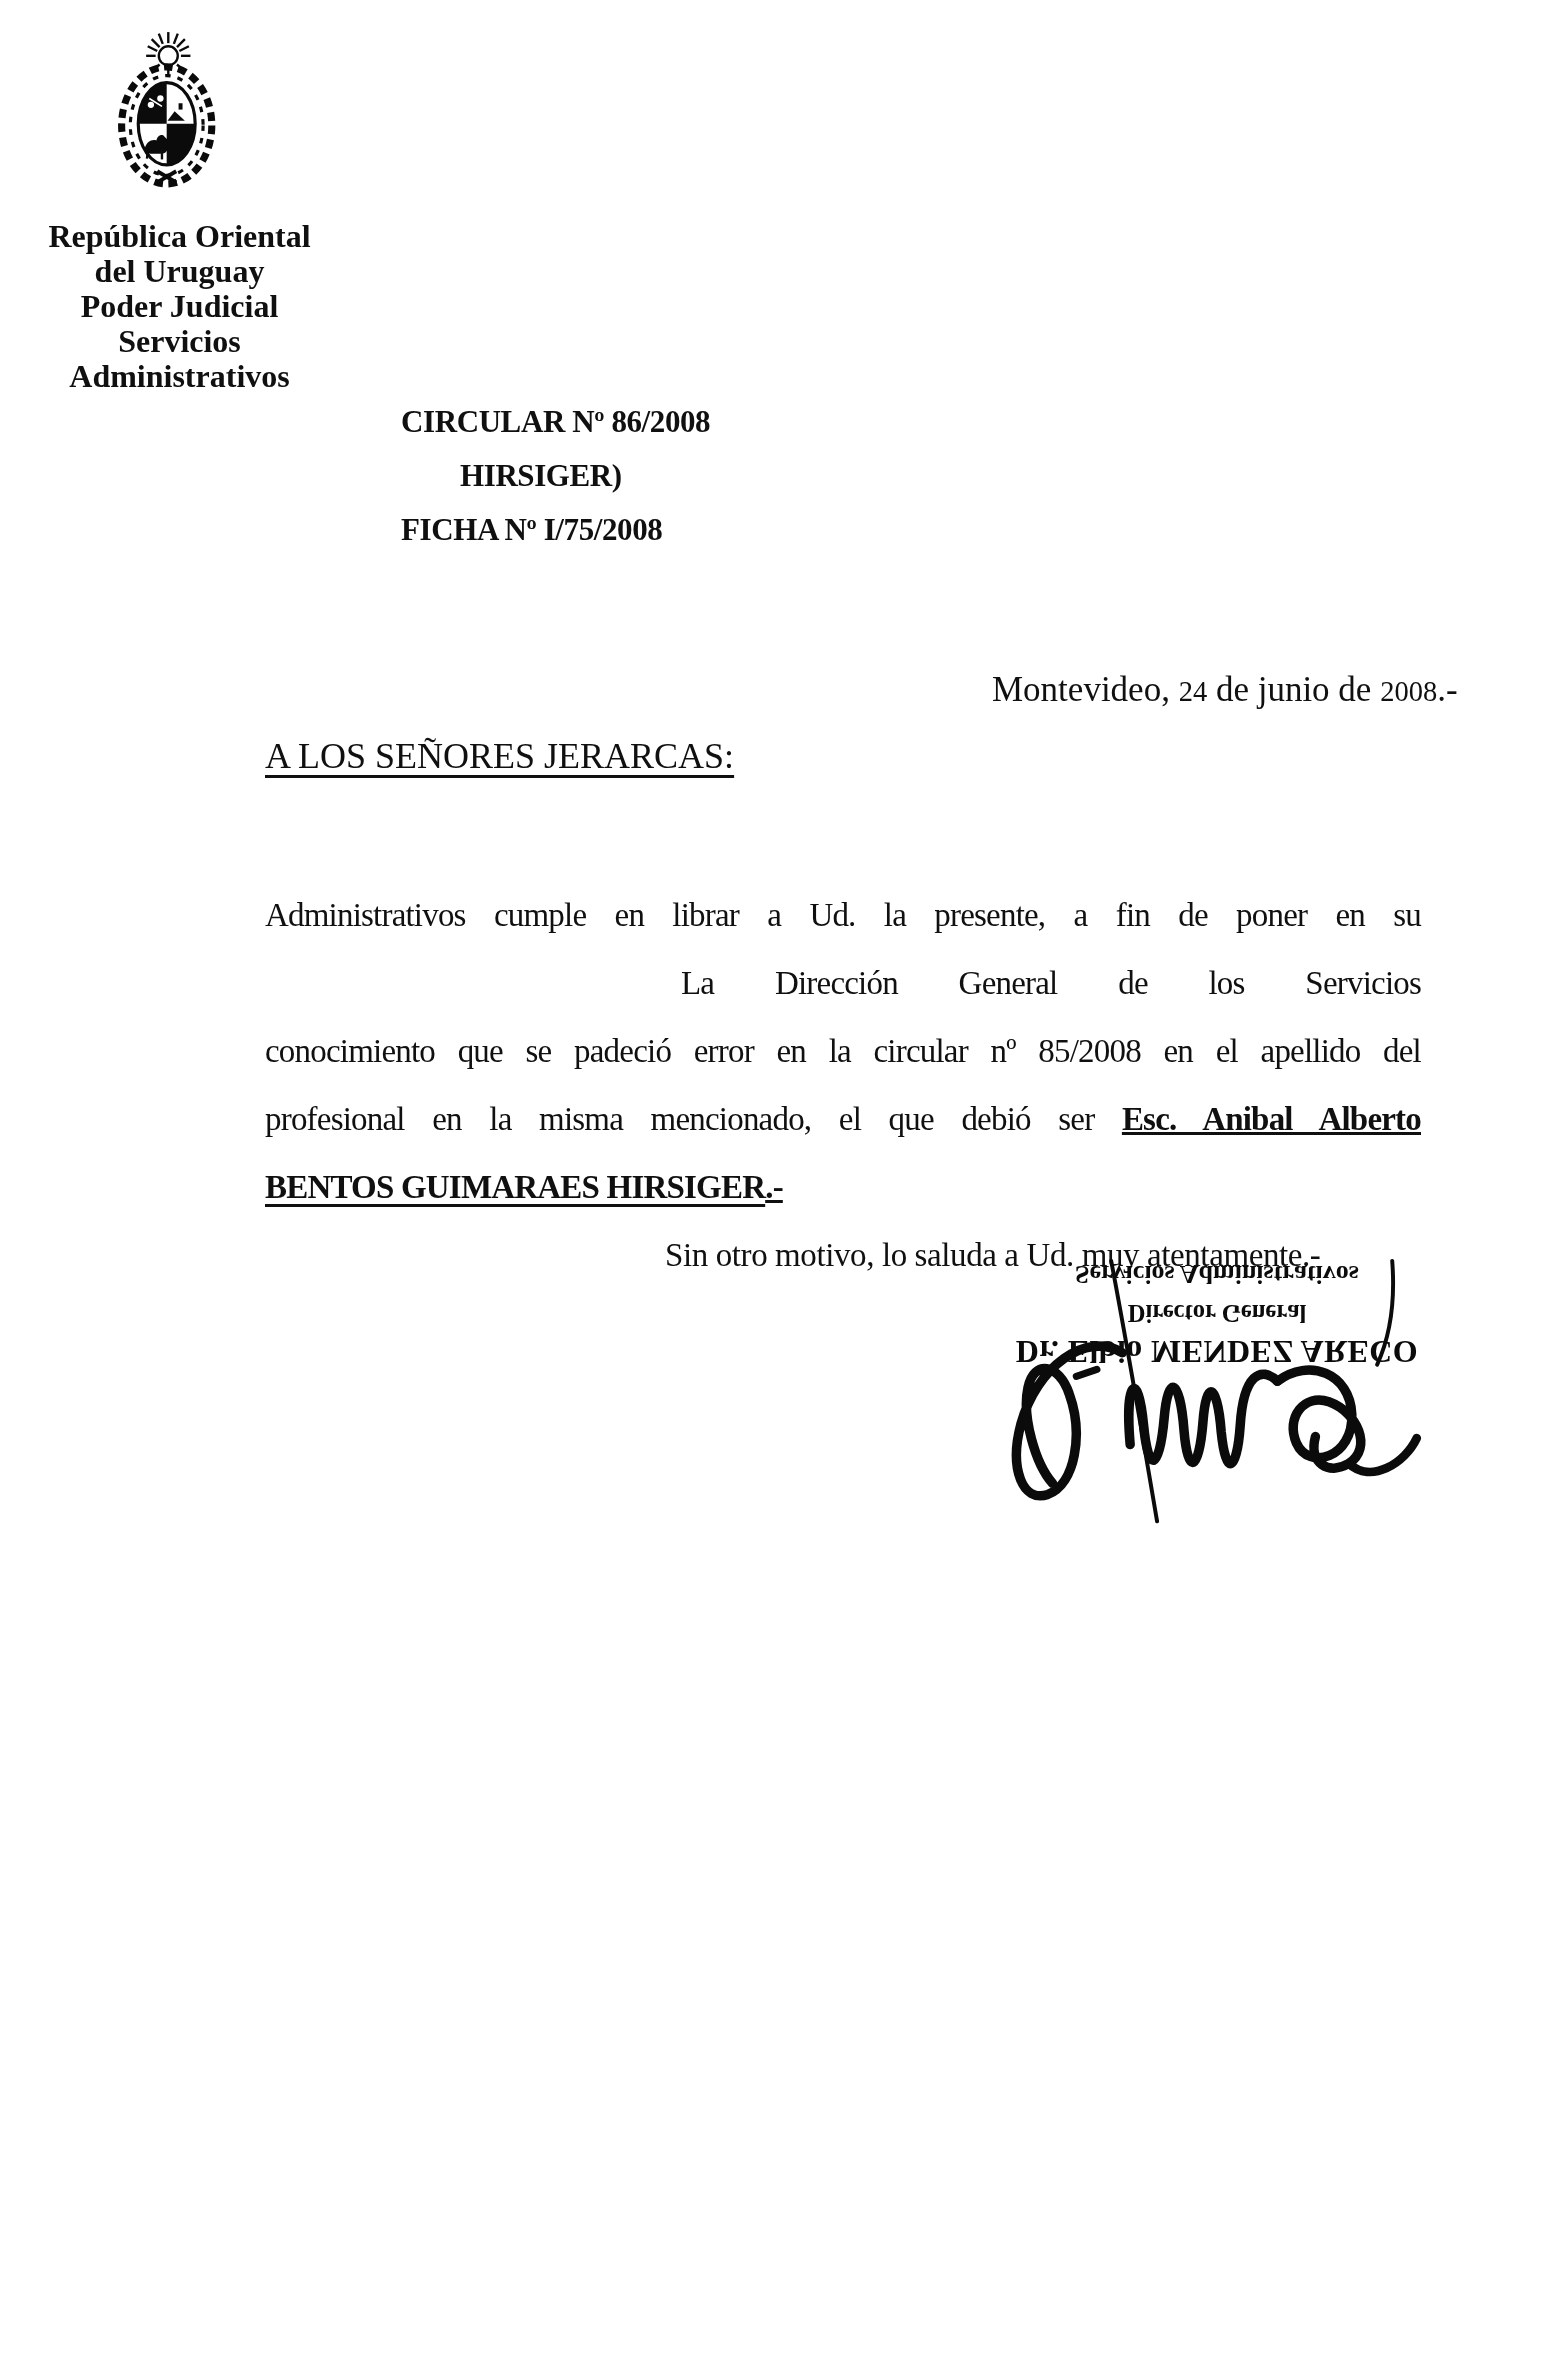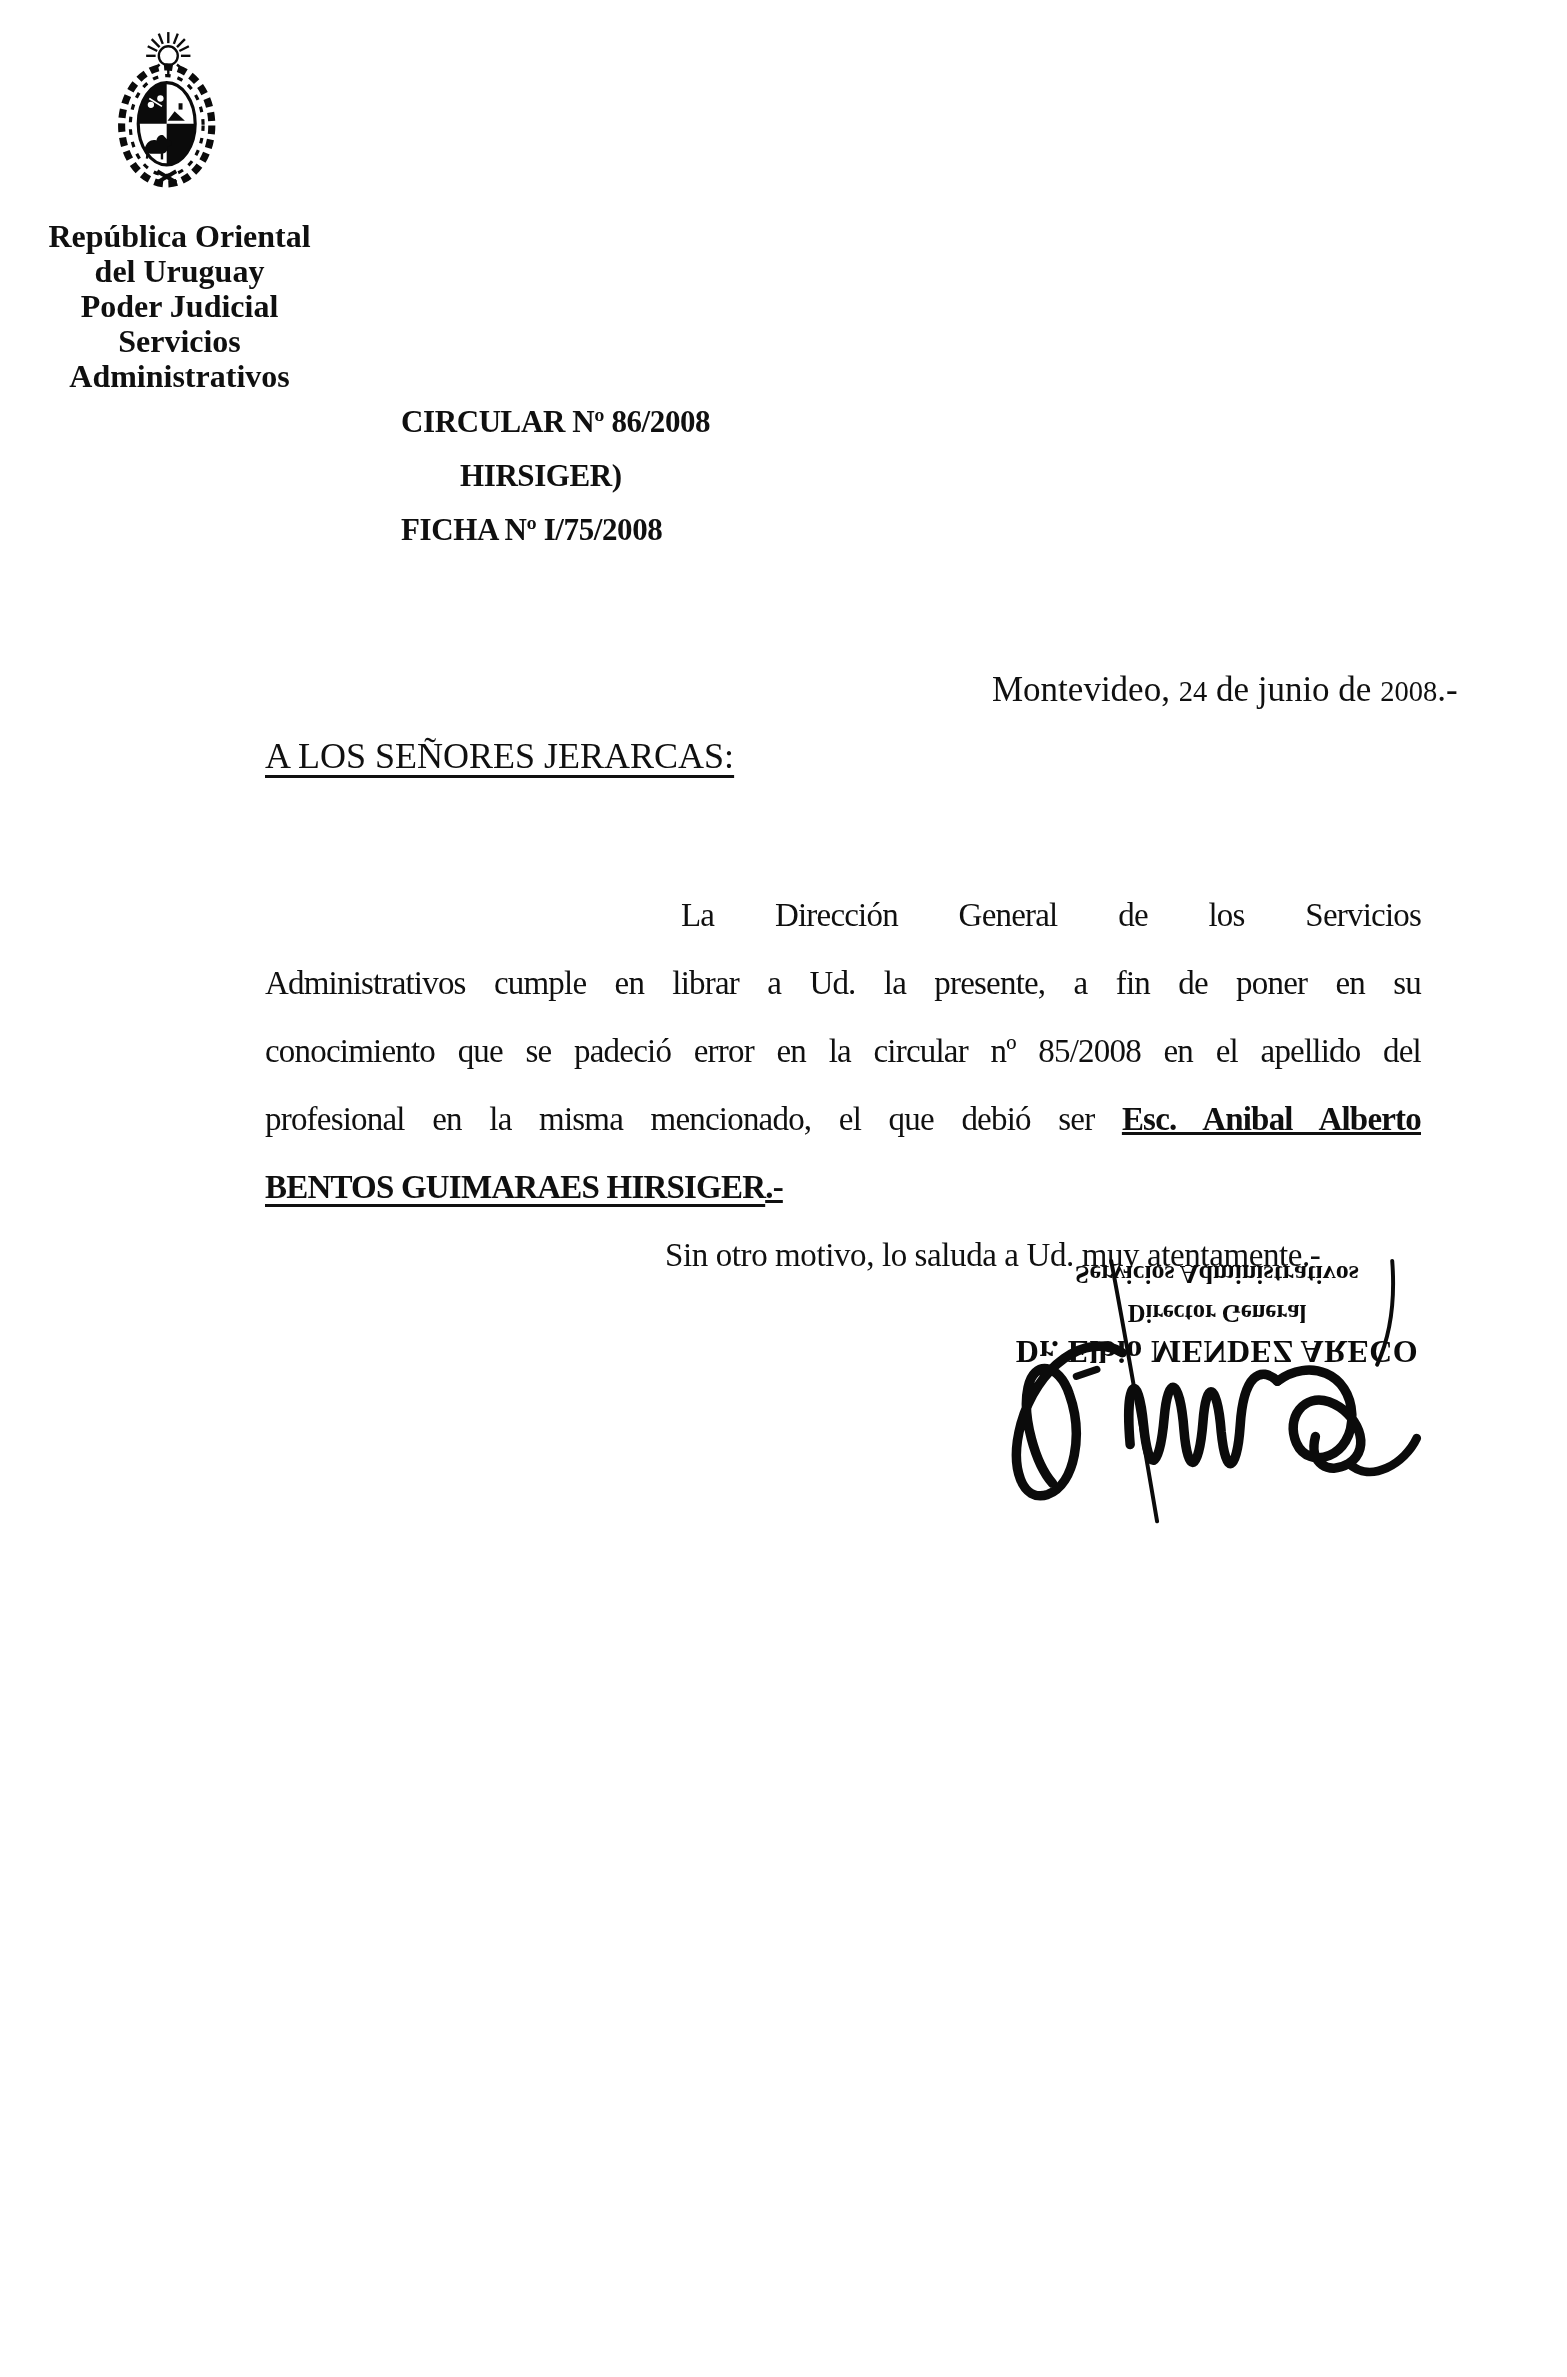--- a/index.html
+++ b/index.html
@@ -112,22 +112,22 @@
     <div>CIRCULAR Nº 86/2008</div>
     <div class="cont">HIRSIGER)</div>
     <div>FICHA Nº I/75/2008</div>
   </div>
 
   <div class="dateline"><span>Montevideo, </span><span class="osf">24</span><span> de junio de </span><span class="osf">2008</span><span>.-</span></div>
 
   <div class="salutation">A LOS SEÑORES JERARCAS:</div>
 
   <div class="para">
+    <div class="jline">Administrativos cumple en librar a Ud. la presente, a fin de poner en su</div>
     <div class="jline indent1">La Dirección General de los Servicios</div>
-    <div class="jline">Administrativos cumple en librar a Ud. la presente, a fin de poner en su</div>
     <div class="jline">conocimiento que se padeció error en la circular nº 85/2008 en el apellido del</div>
     <div class="jline"><span>profesional en la misma mencionado, el que debió ser </span><span class="b">Esc. Anibal Alberto</span></div>
     <div><span class="bu">BENTOS GUIMARAES HIRSIGER</span><span class="b">.-</span></div>
     <div class="closing">Sin otro motivo, lo saluda a Ud. muy atentamente.-</div>
   </div>
 
   <div class="stamp">
     <div class="s-name">Dr. Elbio MENDEZ ARECO</div>
     <div class="s-title">Director General</div>
     <div class="s-office">Servicios Administrativos</div>

